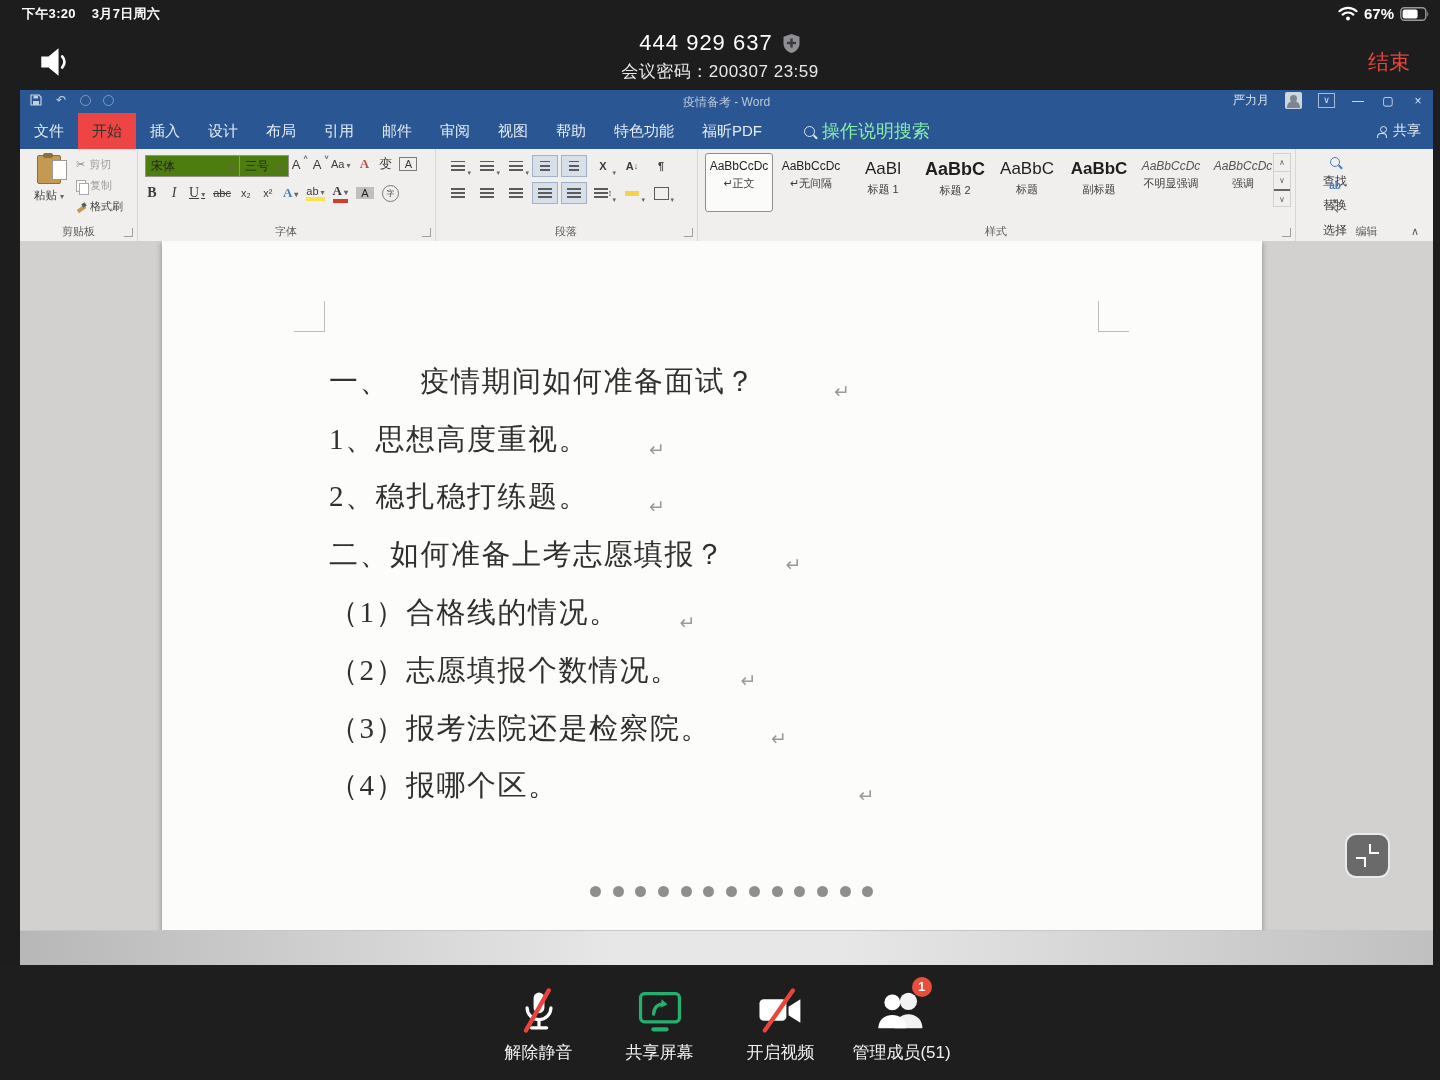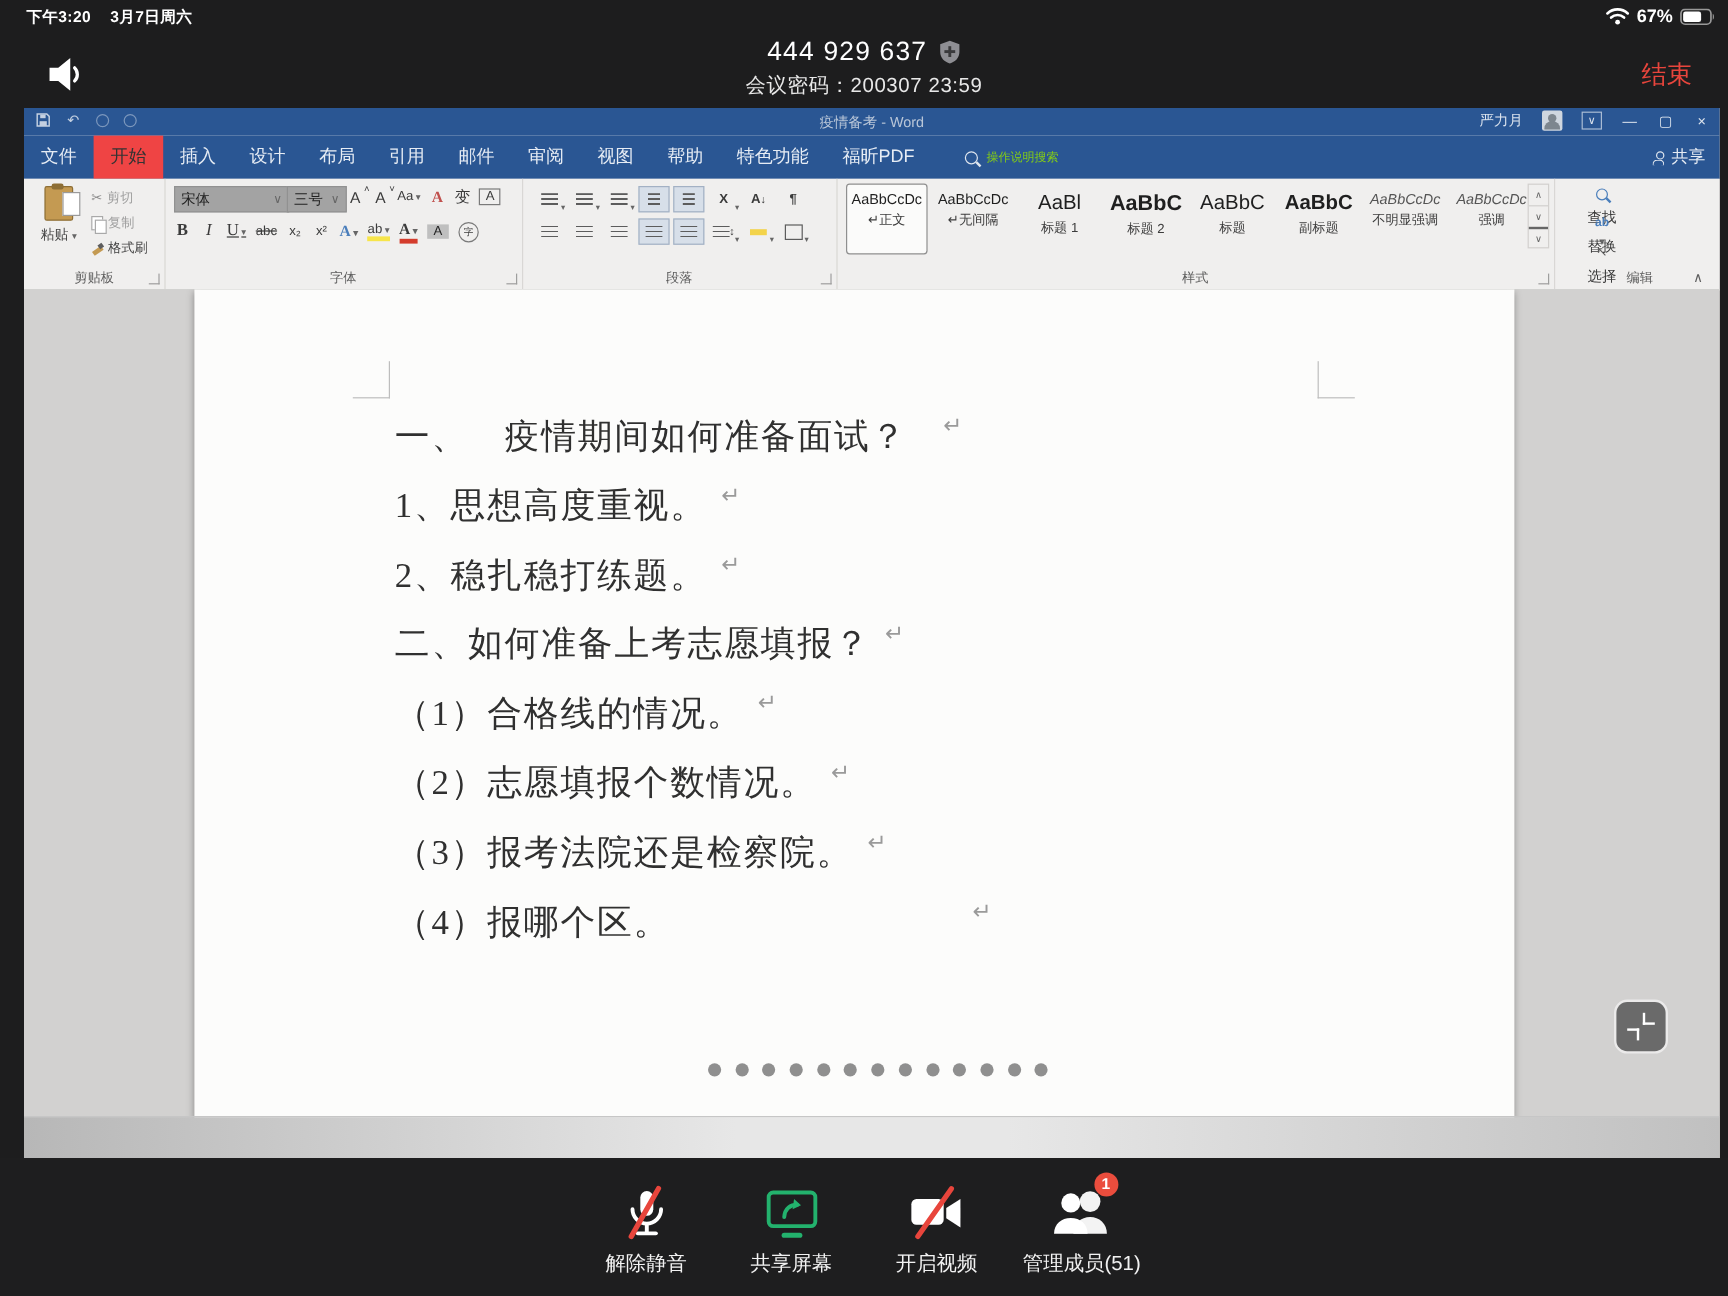--- a/index.html
+++ b/index.html
@@ -33,21 +33,21 @@
   .winctl{font-size:12px;color:#dfe6ef;width:14px;text-align:center;}
   #ribbon-opts{width:15px;height:13px;border:1px solid rgba(255,255,255,.6);font-size:9px;line-height:12px;text-align:center;color:#dfe6ef;}
 
   
   #tabrow{position:absolute;top:23px;left:0;right:0;height:36px;background:#2a5693;display:flex;align-items:stretch;color:#e6ecf4;font-size:15px;}
   .wtab{padding:0 14px;line-height:36px;cursor:pointer;white-space:nowrap;}
   .wtab.selected{background:#ef4444;color:#333;}
   #tell-search{display:flex;align-items:center;gap:7px;margin-left:28px;cursor:pointer;}
   #tell-search .maglite{width:9px;height:9px;border:1.6px solid #dfe6ef;border-radius:50%;position:relative;}
   #tell-search .maglite::after{content:"";position:absolute;left:8px;top:9px;width:5px;height:1.6px;background:#dfe6ef;transform:rotate(45deg);}
-  #tell-search span{font-size:10px;color:#84cc16;}
+  #tell-search span{font-size:18px;color:#86efac;}
   #share-btn{position:absolute;right:12px;top:23px;height:36px;display:flex;align-items:center;gap:6px;color:#e6ecf4;font-size:14px;cursor:pointer;}
   .person-ic{width:10px;height:10px;position:relative;}
   .person-ic::before{content:"";position:absolute;left:2.5px;top:0;width:5px;height:5px;border-radius:50%;border:1.4px solid #dfe6ef;}
   .person-ic::after{content:"";position:absolute;left:0;top:6.5px;width:8px;height:4px;border-radius:4px 4px 0 0;border:1.4px solid #dfe6ef;border-bottom:none;}
 
   
   #ribbon{position:absolute;top:59px;left:0;right:0;height:92px;background:#f0efee;border-bottom:1px solid #cfcdcb;font-size:11px;color:#444;}
   .rgroup{position:absolute;top:0;bottom:0;border-right:1px solid #d9d7d5;}
   .rgroup-label{position:absolute;bottom:2px;left:0;right:0;text-align:center;font-size:11px;color:#5d5d5d;}
   .dlg{position:absolute;right:4px;bottom:4px;width:8px;height:8px;border-right:1.2px solid #8a8a8a;border-bottom:1.2px solid #8a8a8a;opacity:.8;}
@@ -67,21 +67,21 @@
   .clip-item{display:flex;align-items:center;gap:4px;white-space:nowrap;cursor:pointer;}
   .clip-item.dis{color:#9f9f9f;}
   .scissors{font-size:11px;color:#8a8a8a;}
   .copy-ic{width:8px;height:10px;border:1px solid #a9a9a9;background:#fff;position:relative;}
   .copy-ic::after{content:"";position:absolute;left:2px;top:2px;width:8px;height:10px;border:1px solid #a9a9a9;background:#fff;}
   .brush-ic{width:10px;height:10px;position:relative;}
   .brush-ic::before{content:"";position:absolute;left:1px;top:5px;width:9px;height:4px;background:#c49a52;transform:rotate(-35deg);}
   .brush-ic::after{content:"";position:absolute;left:6px;top:1px;width:4px;height:4px;background:#5d5d5d;transform:rotate(-35deg);}
 
   
-  .fcombo{position:absolute;height:20px;border:1px solid #919191;background:#a3a3a3;display:flex;align-items:center;padding:0 5px;font-size:12px;color:#222;cursor:pointer;}
+  .fcombo{position:absolute;height:20px;border:1px solid #919191;background:#4d7c0f;display:flex;align-items:center;padding:0 5px;font-size:12px;color:#222;cursor:pointer;}
   .fcombo::after{content:"∨";margin-left:auto;padding-left:6px;font-size:10px;color:#666;}
   #font-name{left:8px;top:6px;width:84px;}
   #font-size{left:102px;top:6px;width:38px;}
   .fbtns1{position:absolute;left:152px;top:6px;display:flex;align-items:center;gap:7px;}
   .fbtns2{position:absolute;left:8px;top:34px;display:flex;align-items:center;gap:8px;}
   .fb{min-width:14px;text-align:center;font-size:13px;color:#3b3b3b;cursor:pointer;position:relative;}
   .fb.sm{font-size:11px;}
   .fb .up{position:absolute;top:-4px;right:-5px;font-size:8px;color:#3b3b3b;}
   .fb.dd::after{content:"▾";font-size:8px;color:#666;margin-left:2px;}
   .fb.bold{font-weight:bold;font-family:"Liberation Serif",serif;font-size:14px;}
@@ -133,21 +133,21 @@
   .sel-ic{font-size:11px;color:#5d5d5d;}
   #ribbon-collapse{position:absolute;right:14px;bottom:3px;font-size:11px;color:#5d5d5d;cursor:pointer;}
 
   
   #docarea{position:absolute;top:151px;left:0;right:0;bottom:0;background:#d2d1d0;overflow:hidden;}
   #page{position:absolute;left:142px;top:0;width:1100px;height:692px;background:#fcfcfb;box-shadow:0 2px 6px rgba(0,0,0,.35);}
   .cropmark{position:absolute;width:30px;height:30px;}
   #crop-left{left:132px;top:60px;border-right:1.5px solid #bdbdbd;border-bottom:1.5px solid #bdbdbd;}
   #crop-right{left:936px;top:60px;border-left:1.5px solid #bdbdbd;border-bottom:1.5px solid #bdbdbd;}
   #doctext{position:absolute;left:167px;top:103px;font-family:"Liberation Serif","DejaVu Serif",serif;font-size:29px;color:#303030;letter-spacing:1.5px;}
-  .dline{height:57.8px;display:flex;align-items:flex-start;white-space:pre;}
+  .dline{height:57.8px;display:flex;align-items:flex-end;white-space:pre;gap:48px;}
   .dline .mark{font-family:"DejaVu Sans",sans-serif;font-size:19px;color:#9a9a9a;margin-left:12px;letter-spacing:0;}
   .dline:first-child .mark{margin-left:30px;}
   .dline:last-child .mark{margin-left:252px;}
   #pagedots{position:absolute;left:428px;top:645px;display:flex;gap:11.7px;}
   .pdot{width:11px;height:11px;border-radius:50%;background:#8f8f8f;}
   #doc-bottom{position:absolute;left:0;right:0;bottom:0;height:34px;background:linear-gradient(90deg,#b7b7b7,#e7e7e7 42%,#e7e7e7 58%,#c0c0c0);border-top:1px solid #c6c6c6;}
   #collapse-btn{position:absolute;left:1327px;top:594px;width:41px;height:41px;background:#6a6a6a;border-radius:9px;cursor:pointer;box-shadow:0 0 0 2px rgba(255,255,255,.55);}
   #collapse-btn .c1{position:absolute;right:9px;top:9px;width:8px;height:8px;border-left:2.4px solid #fff;border-bottom:2.4px solid #fff;}
   #collapse-btn .c2{position:absolute;left:9px;bottom:9px;width:8px;height:8px;border-right:2.4px solid #fff;border-top:2.4px solid #fff;}
 

